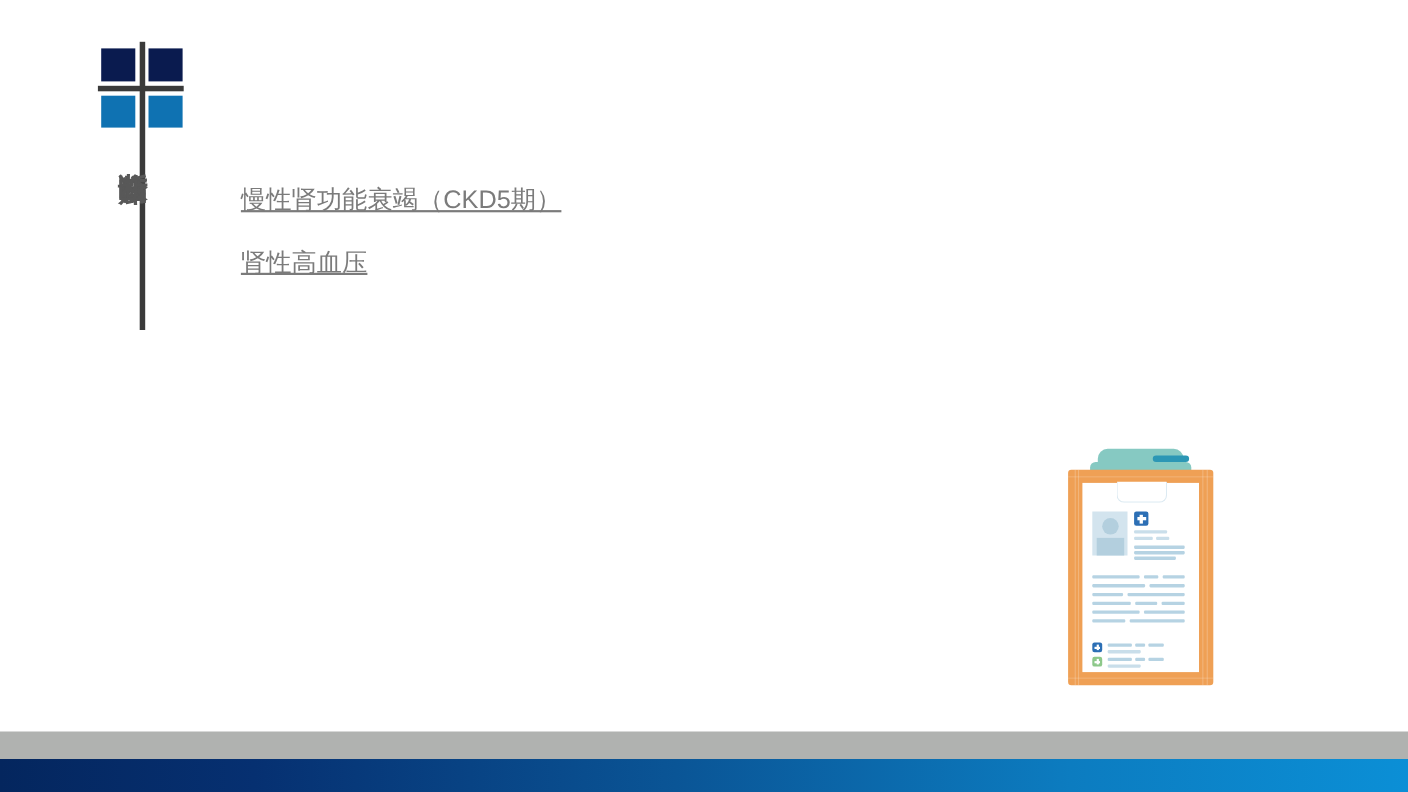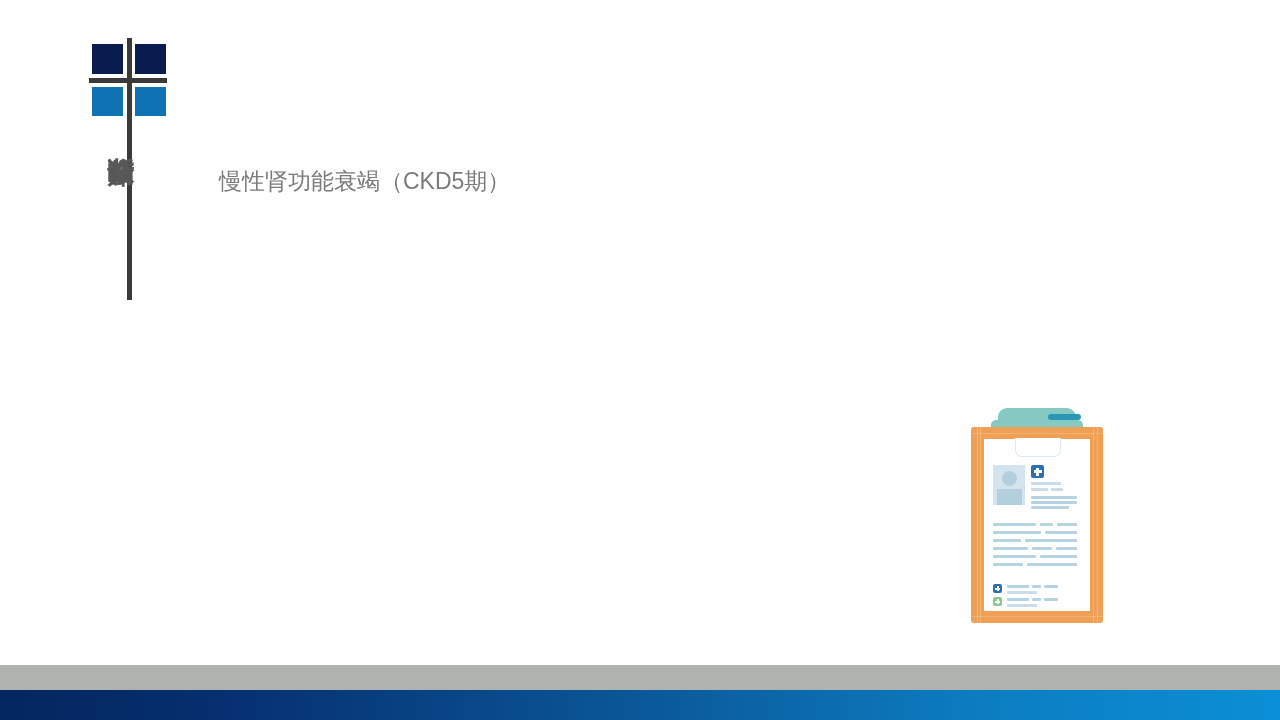--- a/index.html
+++ b/index.html
@@ -80,20 +80,21 @@
     left: 219px;
     top: 170px;
     width: 640px;
   }
   .diagnosis-item {
     font-size: 23px;
     color: #7B7B7B;
     line-height: 1;
     margin-bottom: 34px;
     white-space: nowrap;
+    text-decoration: underline;
   }
   .diagnosis-item:last-child { margin-bottom: 0; }
 
   
   .clipboard {
     position: absolute;
     left: 971px;
     top: 408px;
     width: 132px;
     height: 215px;
@@ -265,20 +266,21 @@
     <div class="logo-sq bl"></div>
     <div class="logo-sq br"></div>
     <div class="logo-hline"></div>
     <div class="logo-vline"></div>
   </div>
 
   <div class="section-title">临床诊断</div>
 
   <div class="diagnosis-list">
     <div class="diagnosis-item">慢性肾功能衰竭（CKD5期）</div>
+    <div class="diagnosis-item">肾性高血压</div>
   </div>
 
   <div class="clipboard">
     <div class="cb-clip-wing-l"></div>
     <div class="cb-clip-wing-r"></div>
     <div class="cb-clip-top">
       <div class="cb-clip-bar"></div>
     </div>
 
     <div class="cb-board">

